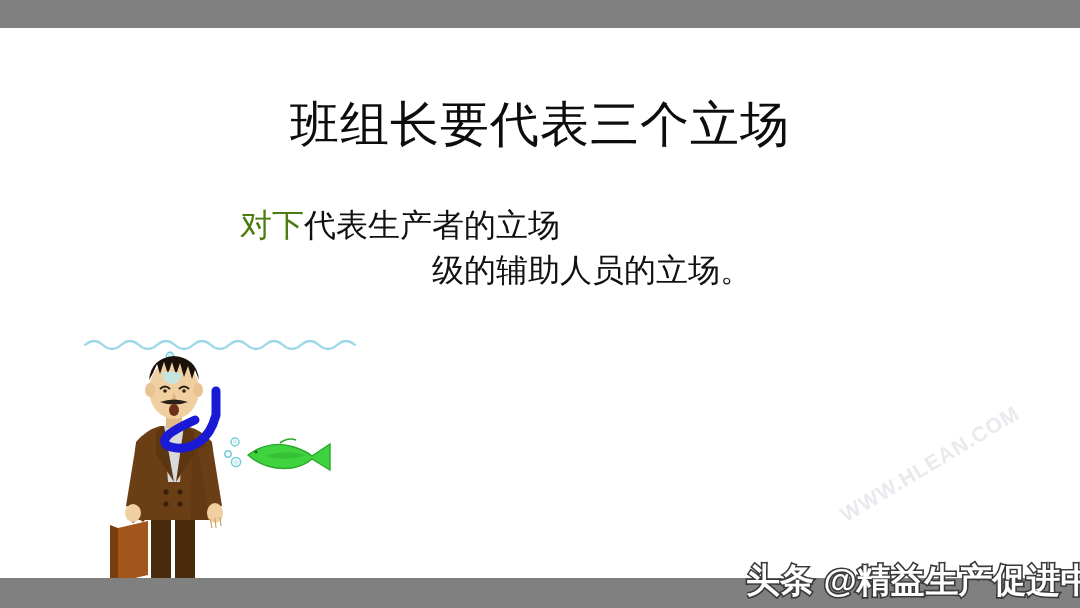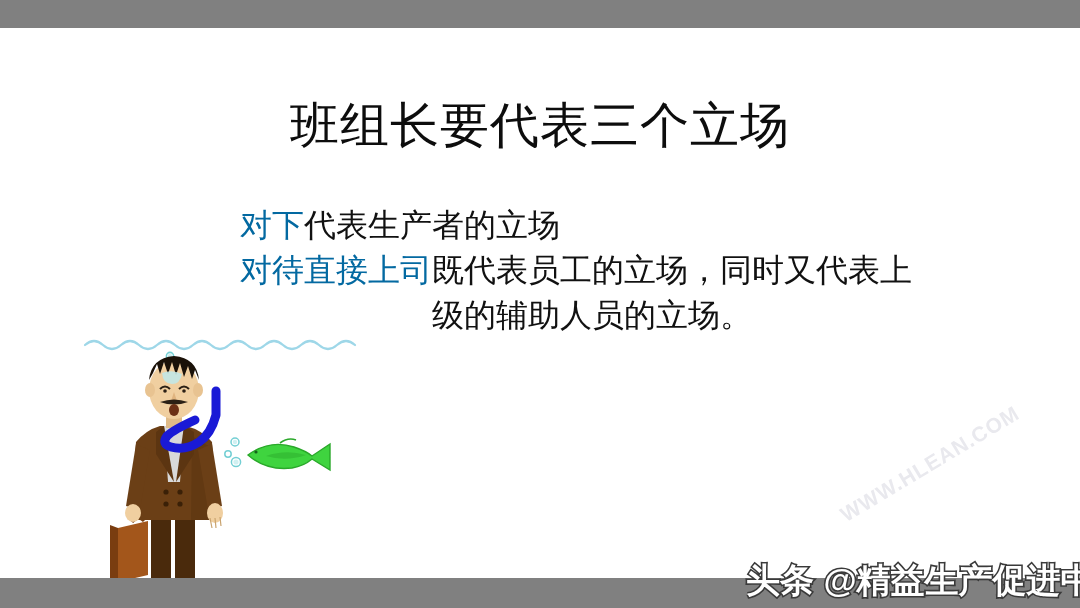--- a/index.html
+++ b/index.html
@@ -49,37 +49,37 @@
   #title {
     position: absolute;
     left: 0;
     top: 96px;
     width: 1080px;
     text-align: center;
     font-size: 49px;
     line-height: 58px;
     color: #0d0d0d;
     letter-spacing: 1px;
-    font-family: Liberation Sans, sans-serif;
+    font-family: Liberation Serif, serif;
   }
 
   
   #body-text {
     position: absolute;
     left: 240px;
     top: 203px;
     width: 760px;
     font-size: 32px;
     line-height: 45px;
     color: #111111;
     font-family: "Liberation Serif", "DejaVu Serif", serif;
   }
   #body-text .line { white-space: nowrap; }
   #body-text .line.indent { padding-left: 192px; font-family: Liberation Serif, serif; }
-  .hl { color: #0369a1; }
+  .hl { color: #4d7c0f; }
 
   
   #illustration {
     position: absolute;
     left: 80px;
     top: 332px;
     width: 330px;
     height: 250px;
   }
   #illustration svg { display: block; }
@@ -90,21 +90,20 @@
 <div id="slide">
 
   <div class="bar top"></div>
 
   <div id="watermark">WWW.HLEAN.COM</div>
 
   <div id="title">班组长要代表三个立场</div>
 
   <div id="body-text">
     <div class="line"><span class="hl">对下</span><span>代表生产者的立场</span></div>
-    <div class="line"><span class="hl">对待直接上司</span><span>既代表员工的立场，同时又代表上</span></div>
     <div class="line indent"><span class="hl"></span><span>级的辅助人员的立场。</span></div>
   </div>
 
   <div id="illustration">
     <svg width="330" height="250" viewBox="0 0 330 250" xmlns="http://www.w3.org/2000/svg">
 
       <path d="M5,13 q9,-8 18,0 t18,0 t18,0 t18,0 t18,0 t18,0 t18,0 t18,0 t18,0 t18,0 t18,0 t18,0 t18,0 t18,0 t18,0" fill="none" stroke="#9ed7e8" stroke-width="2.2" stroke-linecap="round"></path>
 
       <g fill="none" stroke="#74cfd4" stroke-width="1.6">
         <circle cx="90" cy="24" r="3.6"></circle>

